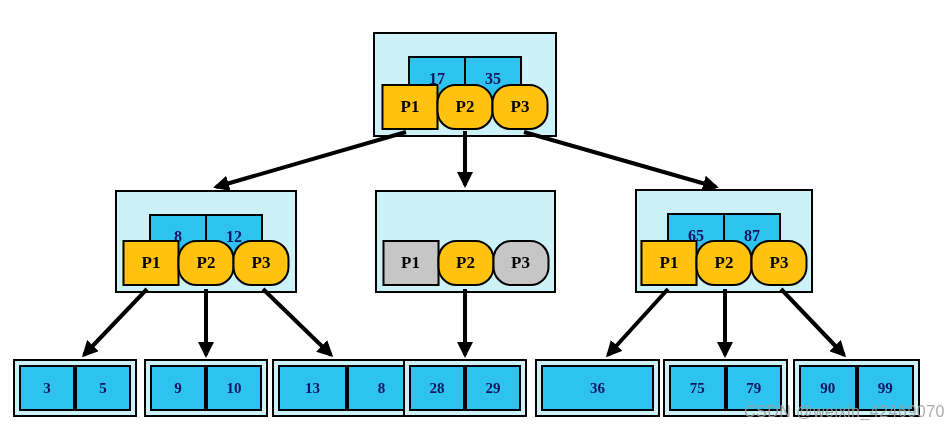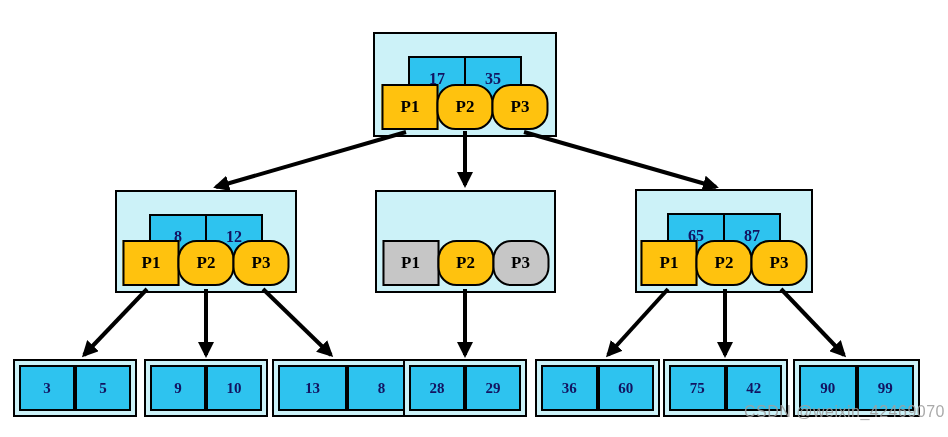--- a/index.html
+++ b/index.html
@@ -155,27 +155,26 @@
   </div>
   <div class="leaf" style="left:403px;width:124px">
     <div class="leafinner">
       <div class="lcell">28</div>
       <div class="lcell">29</div>
     </div>
   </div>
   <div class="leaf" style="left:535px;width:125px">
     <div class="leafinner">
       <div class="lcell">36</div>
-      <div class="lcell">60</div>
     </div>
   </div>
   <div class="leaf" style="left:663px;width:125px">
     <div class="leafinner">
       <div class="lcell">75</div>
-      <div class="lcell">42</div>
+      <div class="lcell">79</div>
     </div>
   </div>
   <div class="leaf" style="left:793px;width:127px">
     <div class="leafinner">
       <div class="lcell">90</div>
       <div class="lcell">99</div>
     </div>
   </div>
 
   <svg class="arrows" width="948" height="437" viewBox="0 0 948 437">

